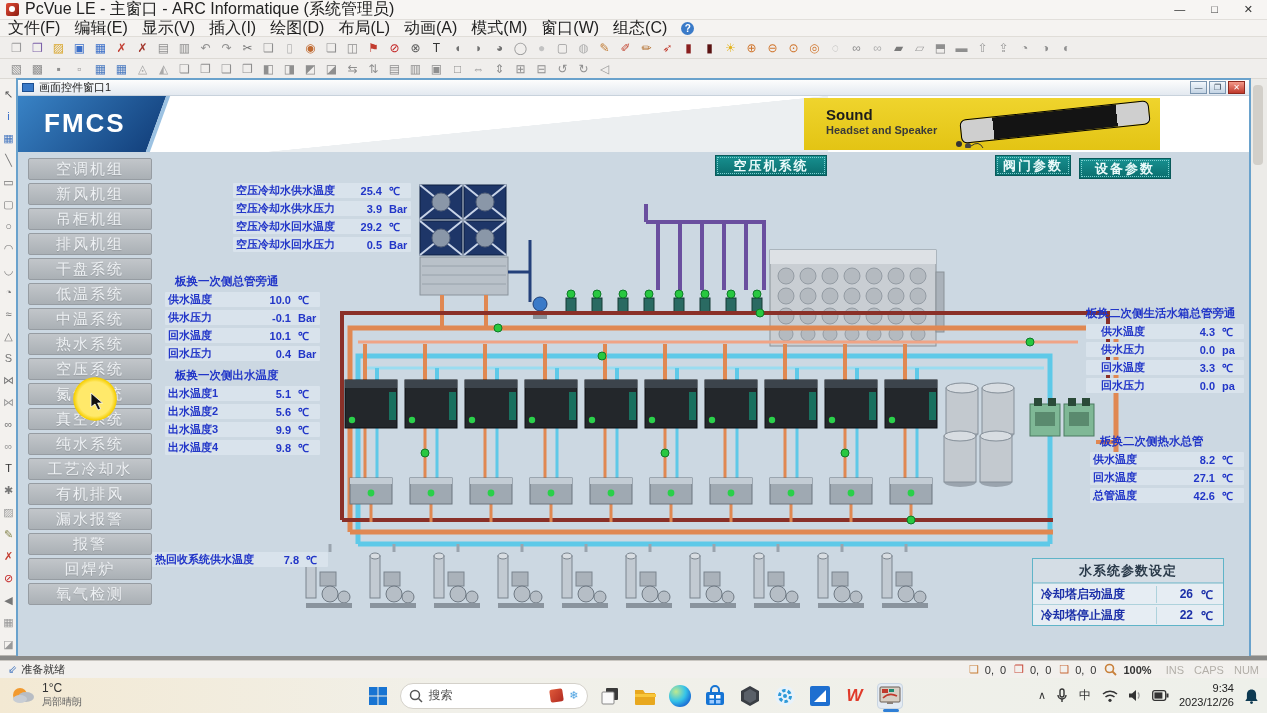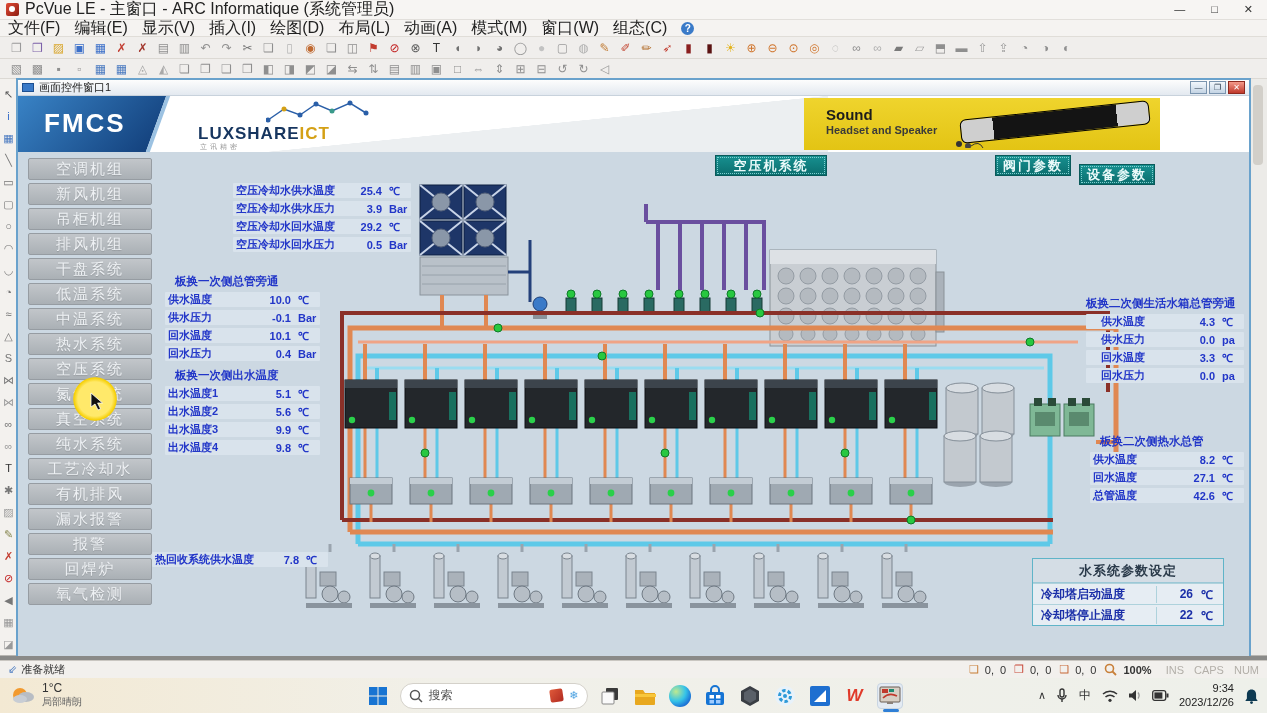--- a/index.html
+++ b/index.html
@@ -267,36 +267,20 @@
       <span class="wbtn">—</span>
       <span class="wbtn">❐</span>
       <span class="wbtn close">✕</span>
     </span>
   </div>
 
   <div class="banner">
     <div class="wedge"></div>
     <div class="fmcsshape"></div>
     <div class="fmcstxt">FMCS</div>
-    <div class="luxblock">
-      <svg class="const" width="120" height="26">
-        <polyline points="2,20 18,9 34,15 50,4 66,11 84,3 100,13" fill="none" stroke="#2a5fa8" stroke-width="1.5"></polyline>
-        <circle cx="2" cy="20" r="2.5" fill="#2a5fa8"></circle>
-          <circle cx="18" cy="9" r="2.5" fill="#d4a015"></circle>
-        <circle cx="34" cy="15" r="2.5" fill="#2a5fa8"></circle>
-          <circle cx="50" cy="4" r="2.5" fill="#2a5fa8"></circle>
-        <circle cx="66" cy="11" r="2.5" fill="#3a9a8a"></circle>
-          <circle cx="84" cy="3" r="2.5" fill="#2a5fa8"></circle>
-        <circle cx="100" cy="13" r="2.5" fill="#2a5fa8"></circle>
-      </svg>
-      <div class="luxrow">
-        <span class="luxa">LUXSHARE</span><span class="luxb">ICT</span>
-      </div>
-      <div class="luxsub">立讯精密</div>
-    </div>
     <div class="soundpanel">
       <span class="soundt">Sound</span>
       <span class="sounds">Headset and Speaker</span>
       <div class="soundbar"></div>
       <svg class="earbud" width="30" height="12">
           <circle cx="5" cy="6" r="3" fill="#333"></circle>
           <circle cx="14" cy="8" r="3" fill="#444"></circle>
           <path d="M17 8 q8 -6 12 2" stroke="#333" fill="none"></path>
         </svg>
     </div>
@@ -543,21 +527,21 @@
         <div class="sbtn">回焊炉</div>
         <div class="sbtn">氧气检测</div>
       </div>
     <div class="glow"></div>
     <svg class="cursor" width="14" height="19">
         <path d="M1 1 L1 15 L5 12 L8 18 L10.5 16.8 L7.6 11 L12.5 11 Z" fill="#111" stroke="#fff" stroke-width="0.8"></path>
       </svg>
 
     <div class="tealbtn" style="left:697px;top:3px;width:112px">空压机系统</div>
     <div class="tealbtn" style="left:977px;top:3px;width:76px">阀门参数</div>
-    <div class="tealbtn" style="left:1061px;top:12px;width:76px">设备参数</div>
+    <div class="tealbtn" style="left:1061px;top:6px;width:92px">设备参数</div>
 
     <div class="panel" style="left:215px;top:31px;width:178px">
 
     <div class="prow">
           <span class="pl">空压冷却水供水温度</span>
           <span class="pv">25.4</span>
           <span class="pu">℃</span>
         </div>
         <div class="prow">
           <span class="pl">空压冷却水供水压力</span>
@@ -621,21 +605,21 @@
             <span class="pu">℃</span>
           </div>
           <div class="prow">
             <span class="pl">出水温度4</span>
             <span class="pv">9.8</span>
             <span class="pu">℃</span>
           </div>
         </div>
     </div>
 
-    <div class="panel" style="left:1068px;top:144px;width:158px">
+    <div class="panel" style="left:1068px;top:154px;width:158px">
       <div class="ptitle" style="padding-left:0">板换二次侧生活水箱总管旁通</div>
       <div>
           <div class="prow">
             <span class="pl" style="padding-left:12px">供水温度</span>
             <span class="pv">4.3</span>
             <span class="pu">℃</span>
           </div>
           <div class="prow">
             <span class="pl" style="padding-left:12px">供水压力</span>
             <span class="pv">0.0</span>

